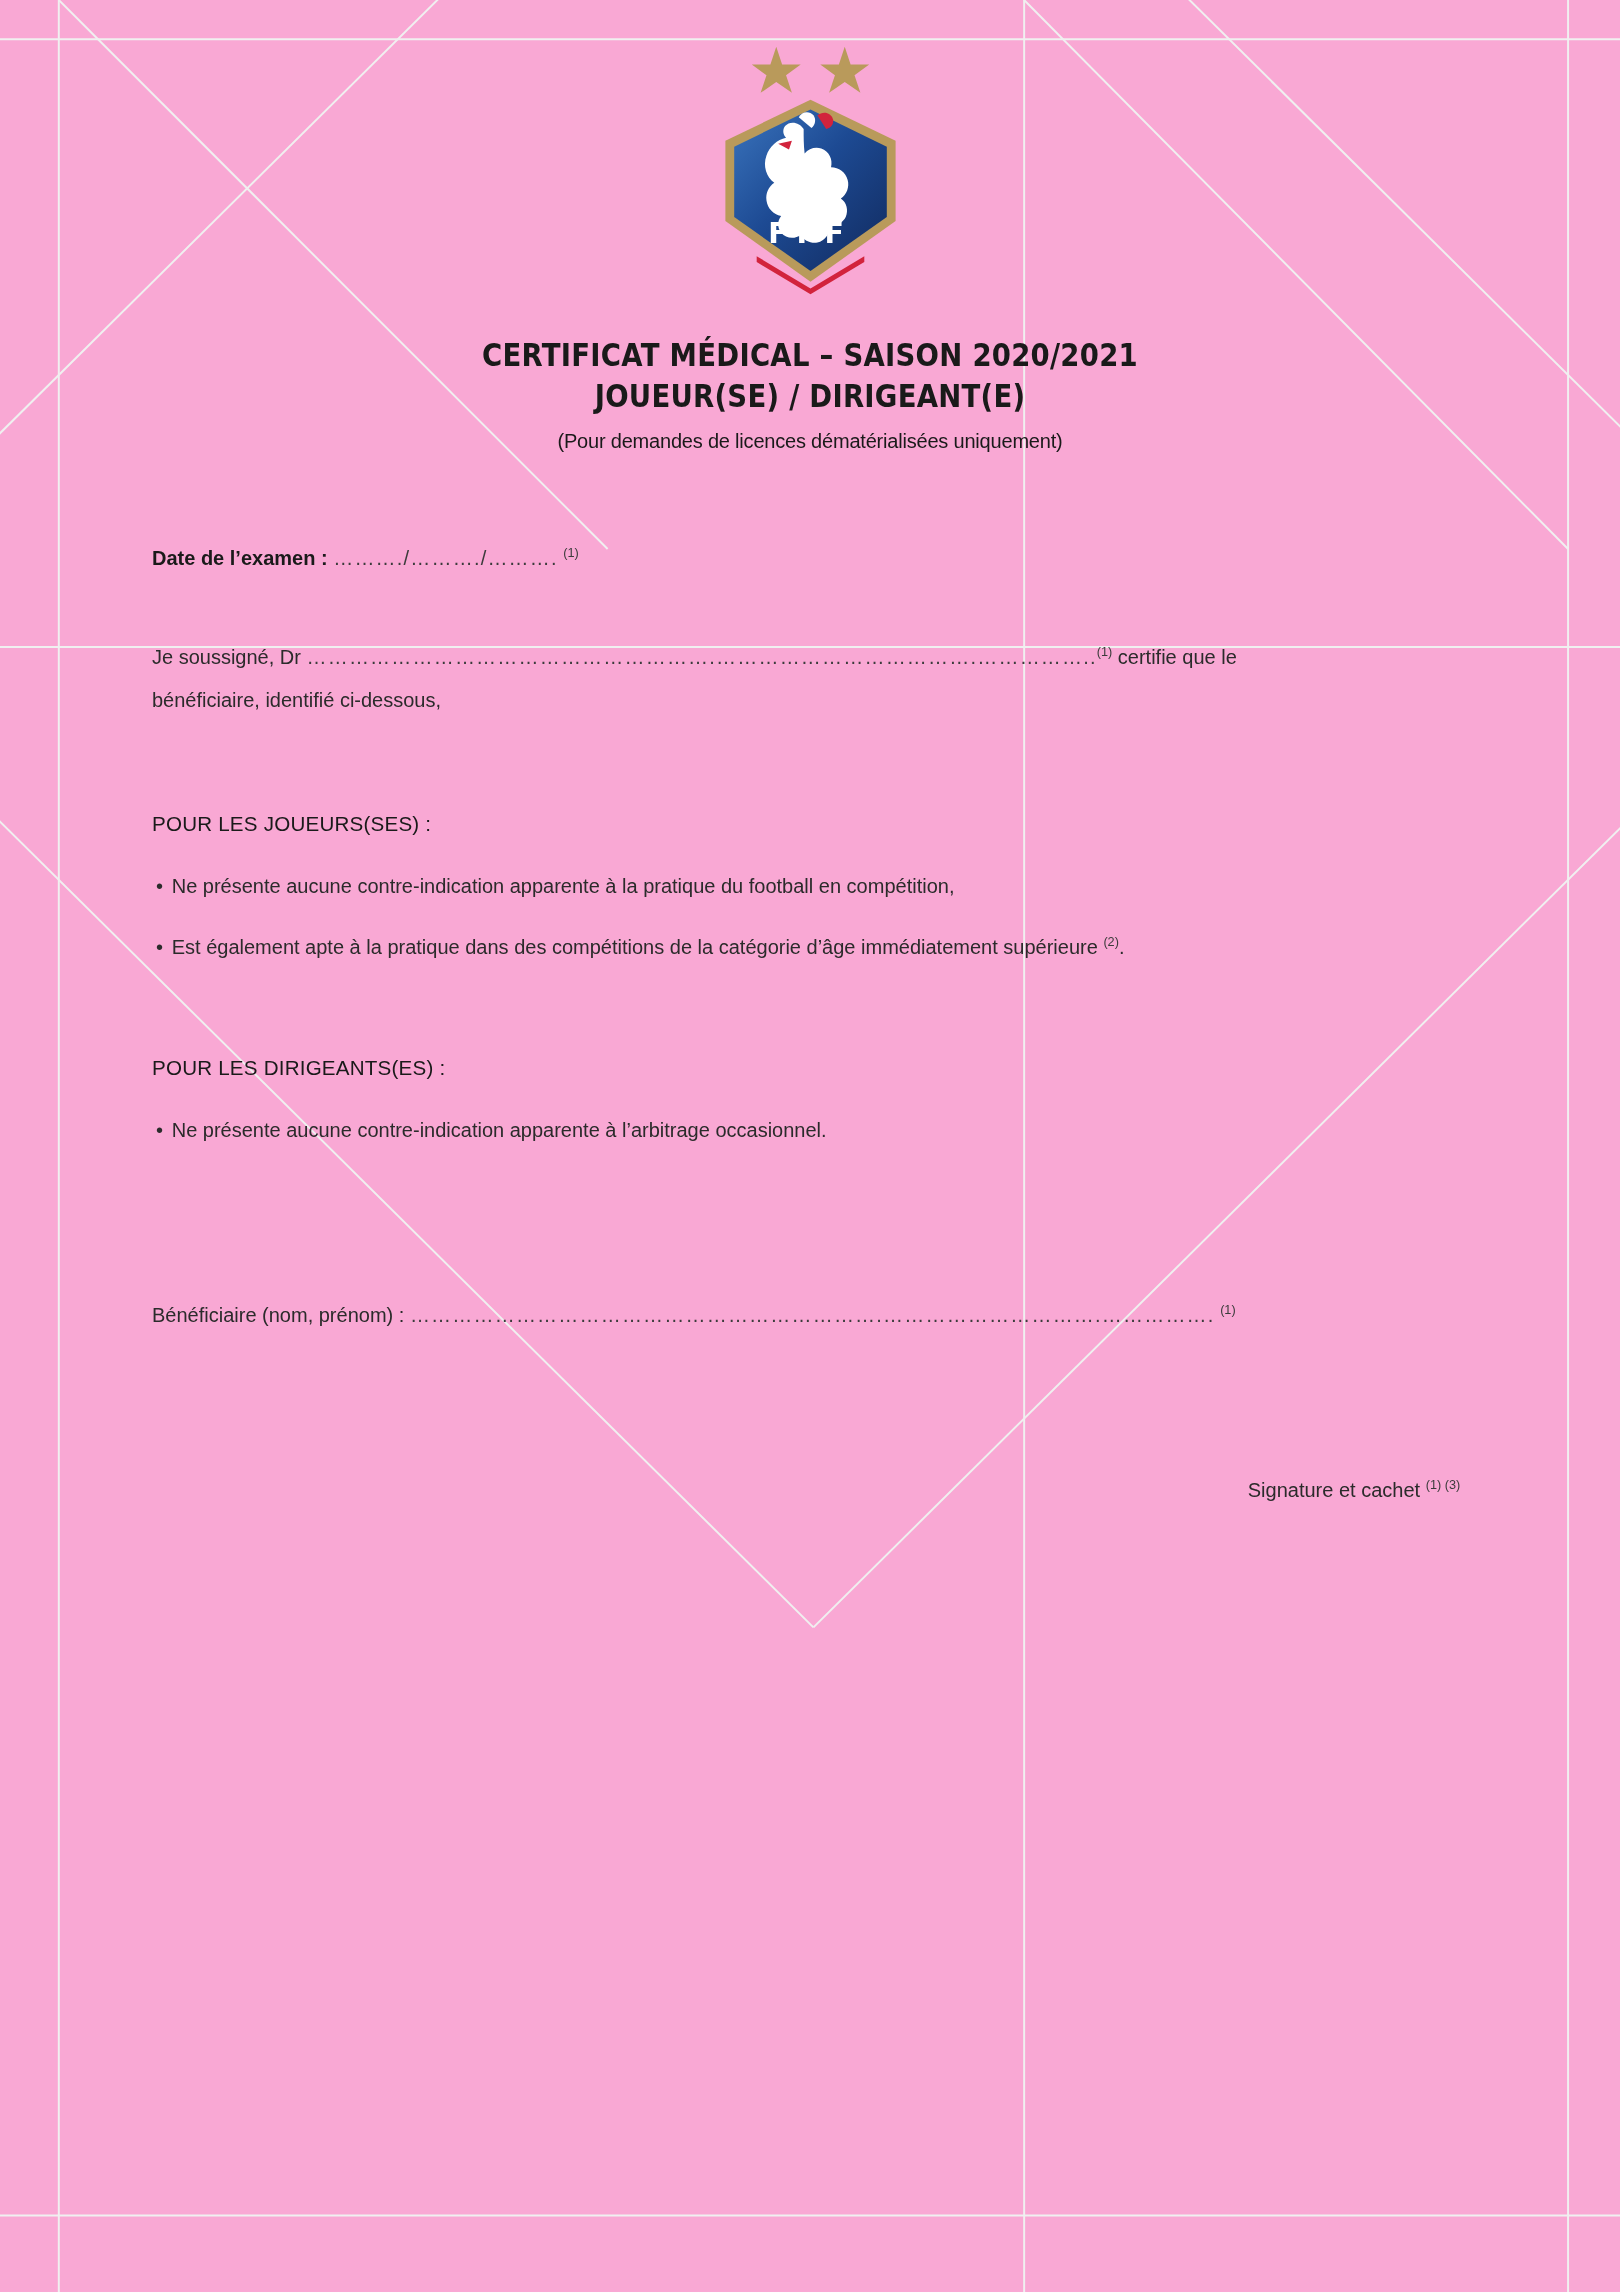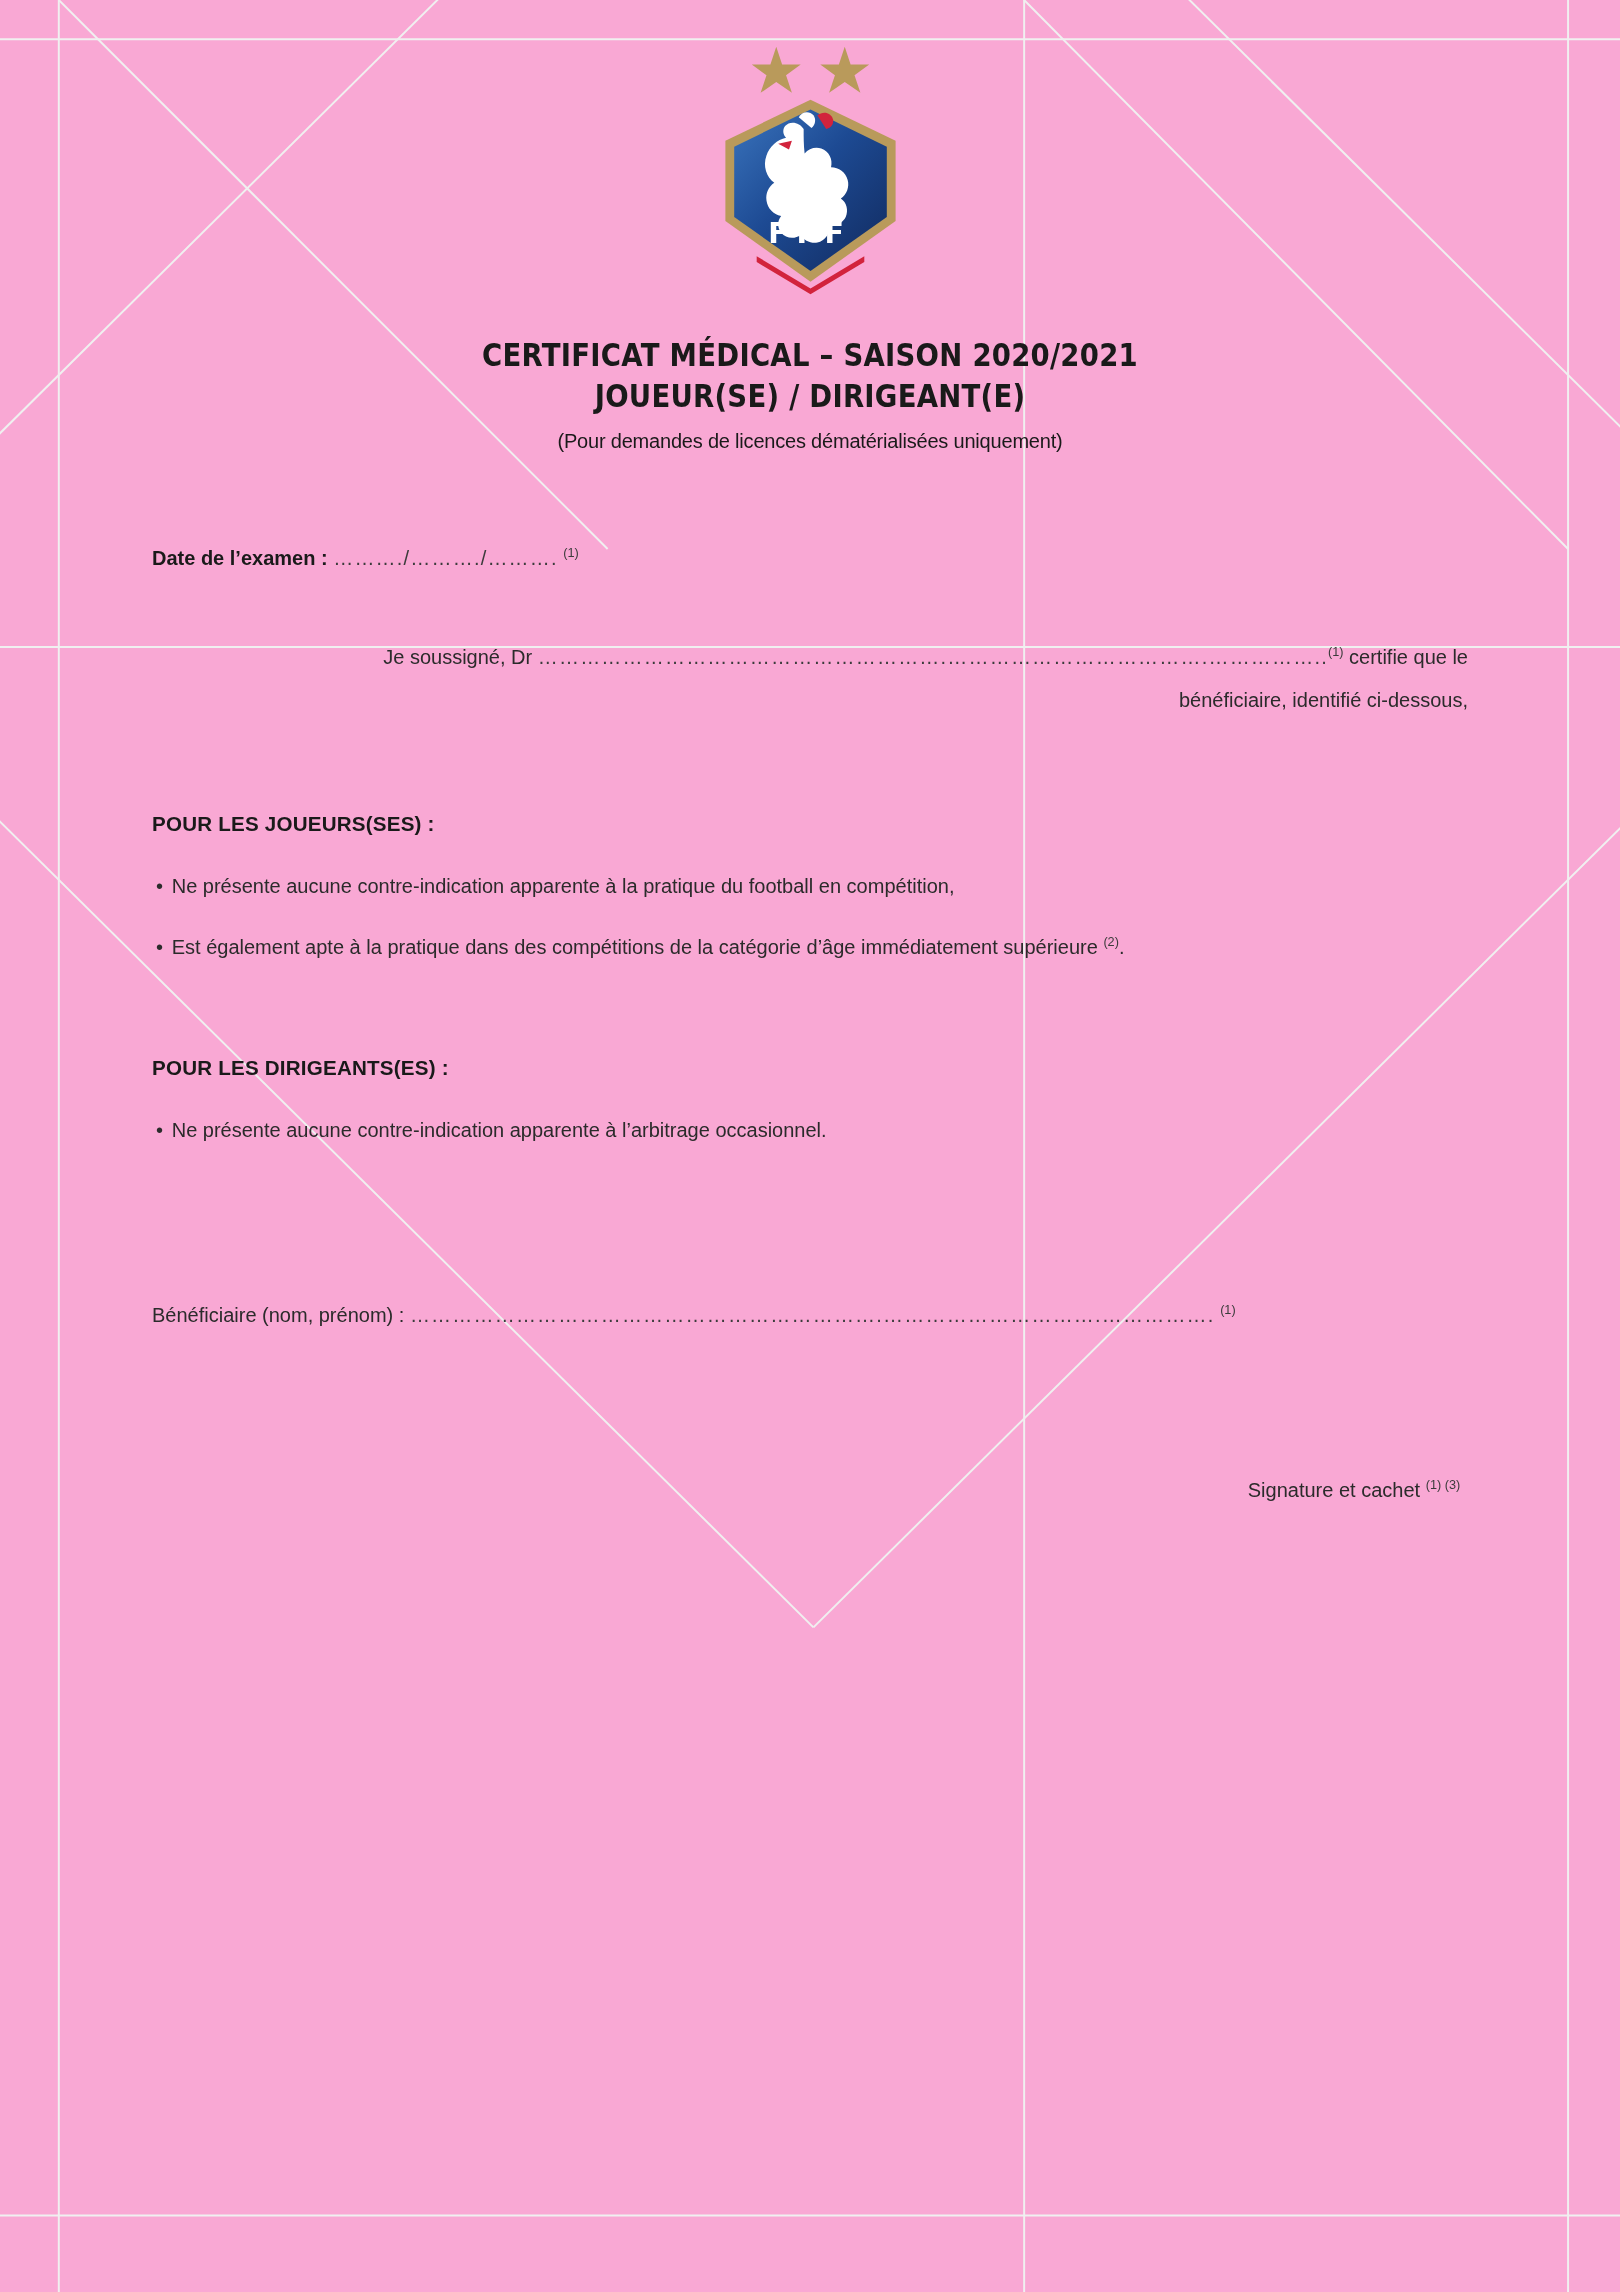--- a/index.html
+++ b/index.html
@@ -89,28 +89,27 @@
     color: #3b3b3b;
   }
   sup.note {
     font-size: 12.7px;
     vertical-align: super;
     color: #3b3b3b;
   }
   .para {
     margin-top: 59px;
     line-height: 2.15;
-    text-align: right;
   }
 
   .section {
     margin-top: 82px;
   }
   .section-title {
-    font-weight: 700;
+    font-weight: 400;
     font-size: 20.6px;
     color: #1a1a1a;
     letter-spacing: 0.2px;
   }
   .bullet {
     margin-top: 23.5px;
     font-size: 20px;
     color: #2b2b2b;
     padding-left: 3.9px;
   }

